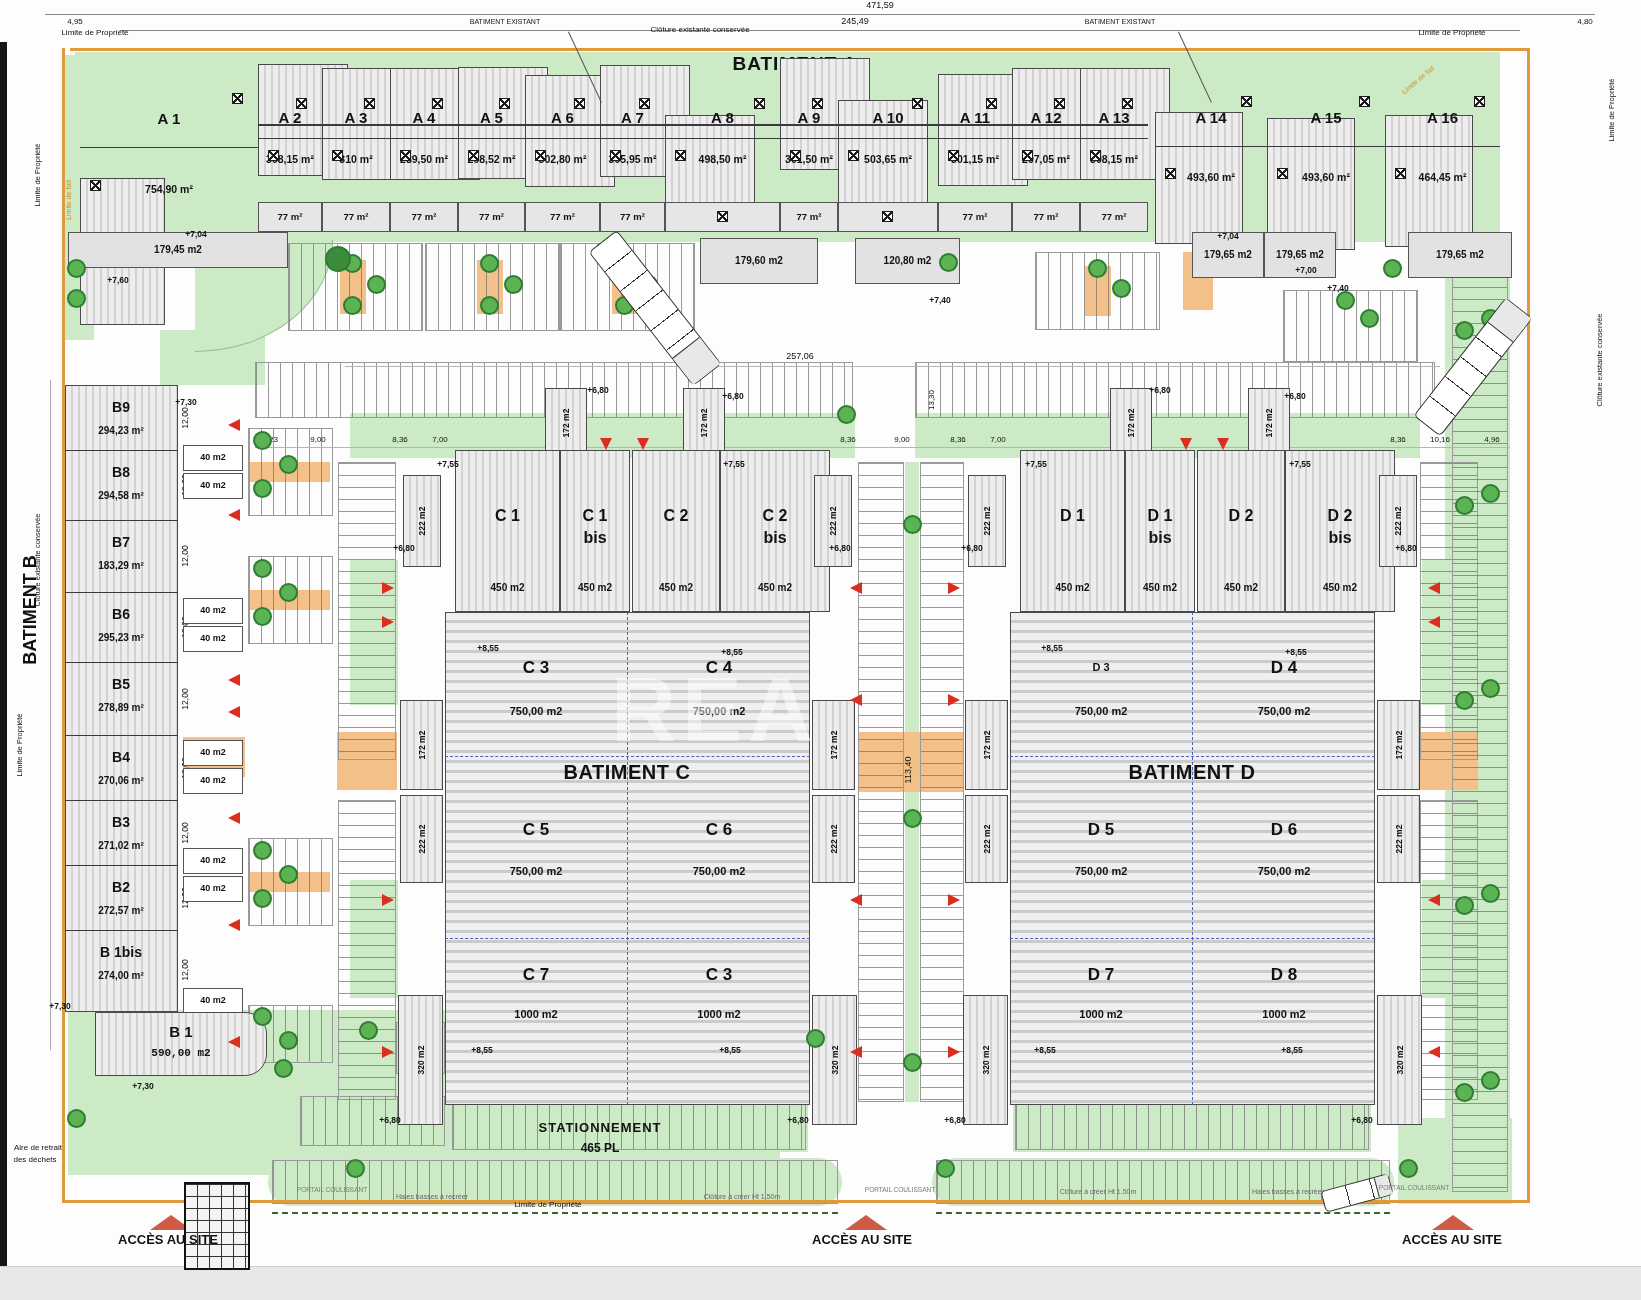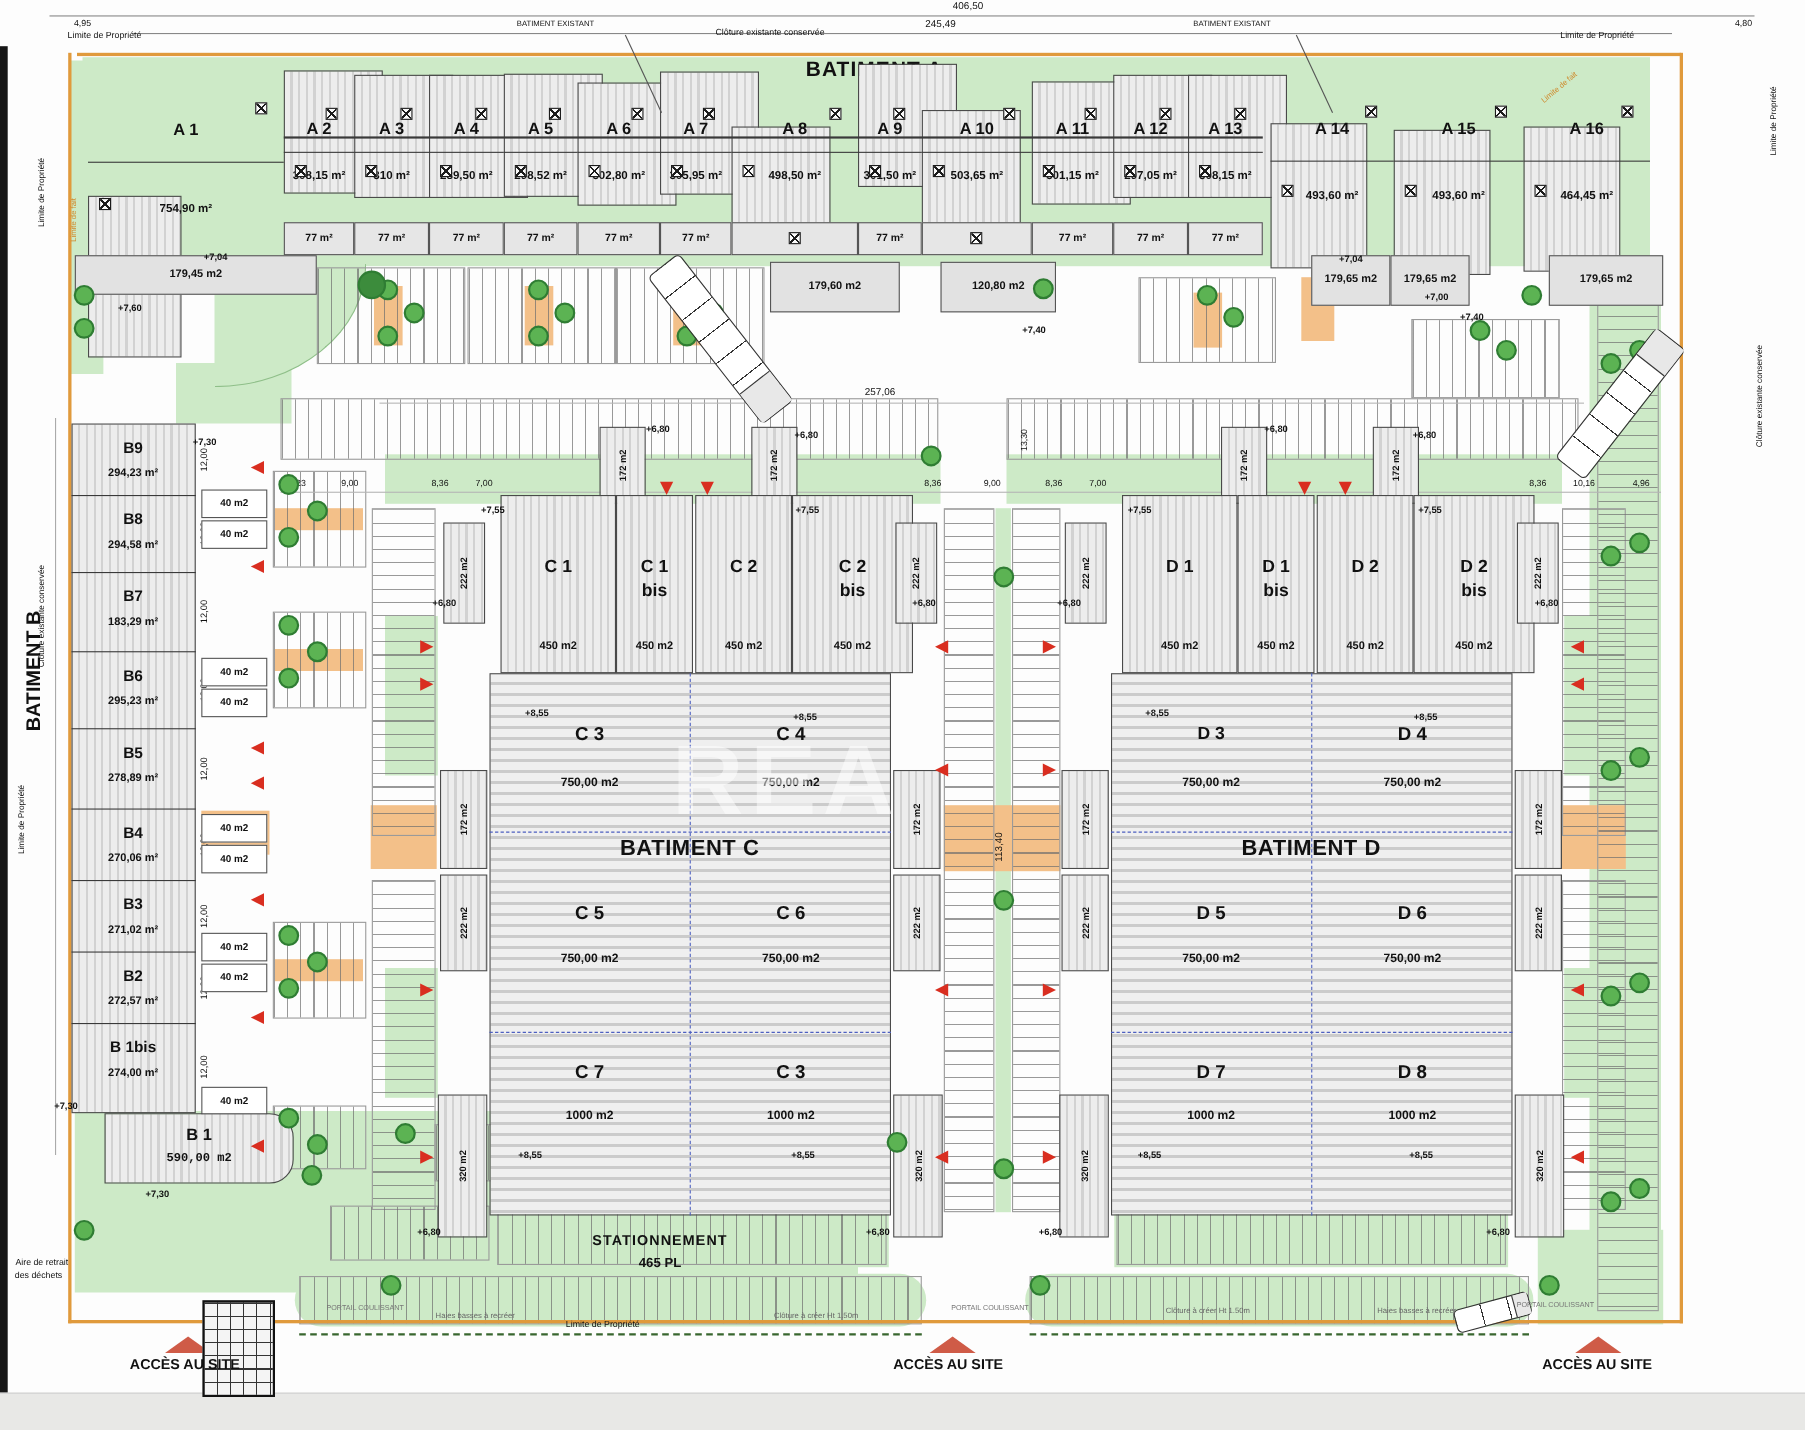--- a/index.html
+++ b/index.html
@@ -110,21 +110,21 @@
     <div class="abs hedge" style="left: 936px; top: 1212px; width: 454px; height: 0px;"></div>
     <div class="abs oline" style="left: 70px; top: 48px; width: 1458px; height: 3px;"></div>
     <div class="abs oline" style="left: 62px; top: 48px; width: 3px; height: 1155px;"></div>
     <div class="abs oline" style="left: 1527px; top: 48px; width: 3px; height: 1155px;"></div>
     <div class="abs oline" style="left: 62px; top: 1200px; width: 1468px; height: 3px;"></div>
     <div class="abs dline" style="left: 45px; top: 14px; width: 1550px; height: 1px;"></div>
     <div class="abs dline" style="left: 120px; top: 30px; width: 1400px; height: 1px;"></div>
     <div class="abs dline" style="left: 255px; top: 447px; width: 1255px; height: 1px; background: rgb(181, 181, 181);"></div>
     <div class="abs dline" style="left: 345px; top: 366px; width: 1095px; height: 1px; background: rgb(181, 181, 181);"></div>
     <div class="abs dline" style="left: 50px; top: 380px; width: 1px; height: 670px; background: rgb(170, 170, 170);"></div>
-    <div class="lbl" style="left: 880px; top: 6px; font-size: 9px;">406,50</div>
+    <div class="lbl" style="left: 880px; top: 6px; font-size: 9px;">471,59</div>
     <div class="lbl" style="left: 855px; top: 22px; font-size: 9px;">245,49</div>
     <div class="lbl" style="left: 75px; top: 22px; font-size: 8px;">4,95</div>
     <div class="lbl" style="left: 1585px; top: 22px; font-size: 8px;">4,80</div>
     <div class="lbl" style="left: 800px; top: 357px; font-size: 9px;">257,06</div>
     <div class="vlbl" style="left: 908px; top: 770px; font-size: 9px;">113,40</div>
     <div class="vlbl" style="left: 932px; top: 400px; font-size: 8px;">13,30</div>
     <div class="lbl" style="left: 152px; top: 463px; font-size: 8px; color: rgb(51, 51, 51);">27,87</div>
     <div class="lbl" style="left: 268px; top: 440px; font-size: 8px;">13,23</div>
     <div class="lbl" style="left: 318px; top: 440px; font-size: 8px;">9,00</div>
     <div class="lbl" style="left: 400px; top: 440px; font-size: 8px;">8,36</div>
@@ -398,21 +398,21 @@
     <div class="lbl b" style="left: 1241px; top: 538px; font-size: 16px;"></div>
     <div class="lbl b" style="left: 1241px; top: 588px; font-size: 10px;">450 m2</div>
     <div class="abs bldg hv" style="left: 1285px; top: 450px; width: 110px; height: 162px;"></div>
     <div class="lbl b" style="left: 1340px; top: 516px; font-size: 16px;">D 2</div>
     <div class="lbl b" style="left: 1340px; top: 538px; font-size: 16px;">bis</div>
     <div class="lbl b" style="left: 1340px; top: 588px; font-size: 10px;">450 m2</div>
     <div class="abs bldg hh" style="left: 1010px; top: 612px; width: 365px; height: 493px;"></div>
     <div class="abs bdashv" style="left: 1192px; top: 612px; width: 0px; height: 493px;"></div>
     <div class="abs bdash" style="left: 1010px; top: 756px; width: 365px; height: 0px;"></div>
     <div class="abs bdash" style="left: 1010px; top: 938px; width: 365px; height: 0px;"></div>
-    <div class="lbl b" style="left: 1101px; top: 668px; font-size: 16px;">D 3</div>
+    <div class="lbl b" style="left: 1101px; top: 668px; font-size: 11px;">D 3</div>
     <div class="lbl b" style="left: 1101px; top: 712px; font-size: 11px;">750,00 m2</div>
     <div class="lbl b" style="left: 1284px; top: 668px; font-size: 17px;">D 4</div>
     <div class="lbl b" style="left: 1284px; top: 712px; font-size: 11px;">750,00 m2</div>
     <div class="lbl b" style="left: 1101px; top: 830px; font-size: 17px;">D 5</div>
     <div class="lbl b" style="left: 1101px; top: 872px; font-size: 11px;">750,00 m2</div>
     <div class="lbl b" style="left: 1284px; top: 830px; font-size: 17px;">D 6</div>
     <div class="lbl b" style="left: 1284px; top: 872px; font-size: 11px;">750,00 m2</div>
     <div class="lbl b" style="left: 1101px; top: 975px; font-size: 17px;">D 7</div>
     <div class="lbl b" style="left: 1101px; top: 1015px; font-size: 11px;">1000 m2</div>
     <div class="lbl b" style="left: 1284px; top: 975px; font-size: 17px;">D 8</div>

